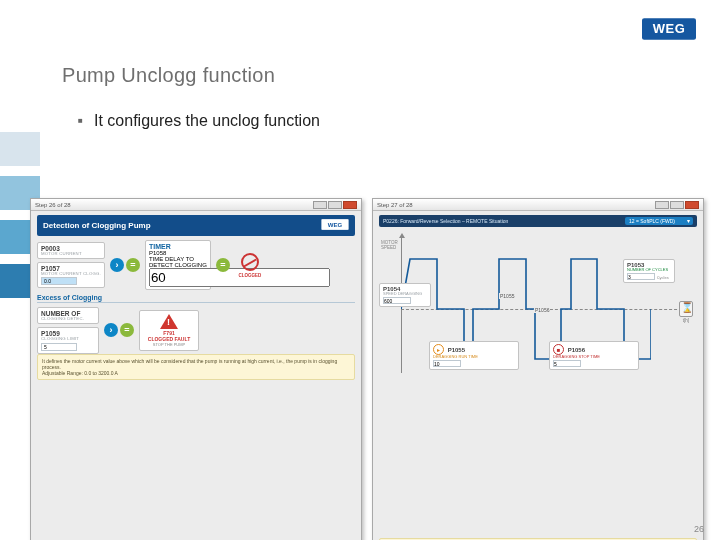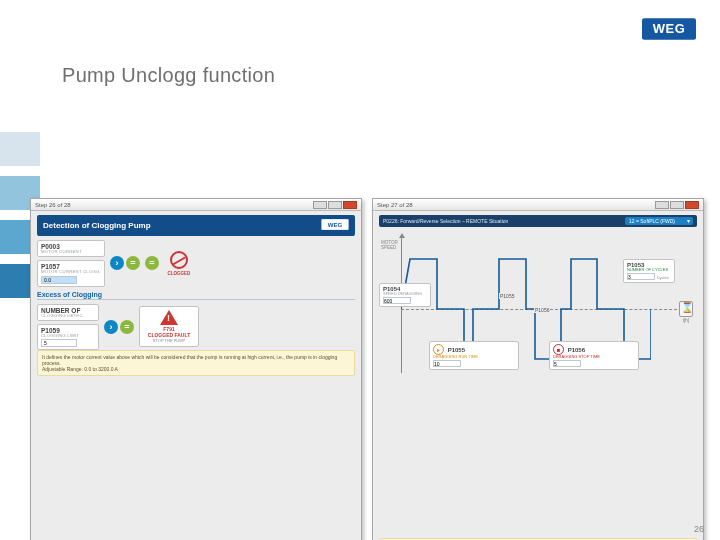--- a/index.html
+++ b/index.html
@@ -186,20 +186,21 @@
 <h1 class="title">Pump Unclogg function</h1>
 
 <div class="side-bars">
   <div class="c1"></div>
     <div class="c2"></div>
     <div class="c3"></div>
     <div class="c4"></div>
 </div>
 
 <ul class="bullets">
+  <li>It configures the unclog function</li>
 </ul>
 
 <div class="panels">
 
   <div class="win">
     <div class="titlebar">
       <span>Step 26 of 28</span>
       <div class="tb-btns">
         <i></i>
         <i></i>
@@ -225,20 +226,26 @@
           </div>
           <div style="height:3px"></div>
           <div class="pbox">
             <div class="pn">P1057</div>
             <div class="pd">MOTOR CURRENT CLOGG.</div>
             <input style="background: rgb(191, 224, 246);" value="0.0">
           </div>
         </div>
         <div class="op">›</div>
         <div class="op eq" style="margin-left:-3px">=</div>
+        <div class="timerbox">
+          <div class="th">TIMER</div>
+          <div class="pn">P1058</div>
+          <div class="pd">TIME DELAY TO DETECT CLOGGING</div>
+          <input value="60" style="">
+        </div>
         <div class="op eq">=</div>
         <div class="clogged">
           <div class="circ"></div>
           <span>CLOGGED</span>
         </div>
       </div>
 
       <div class="subhdr">Excess of Clogging</div>
 
       <div class="row1">

